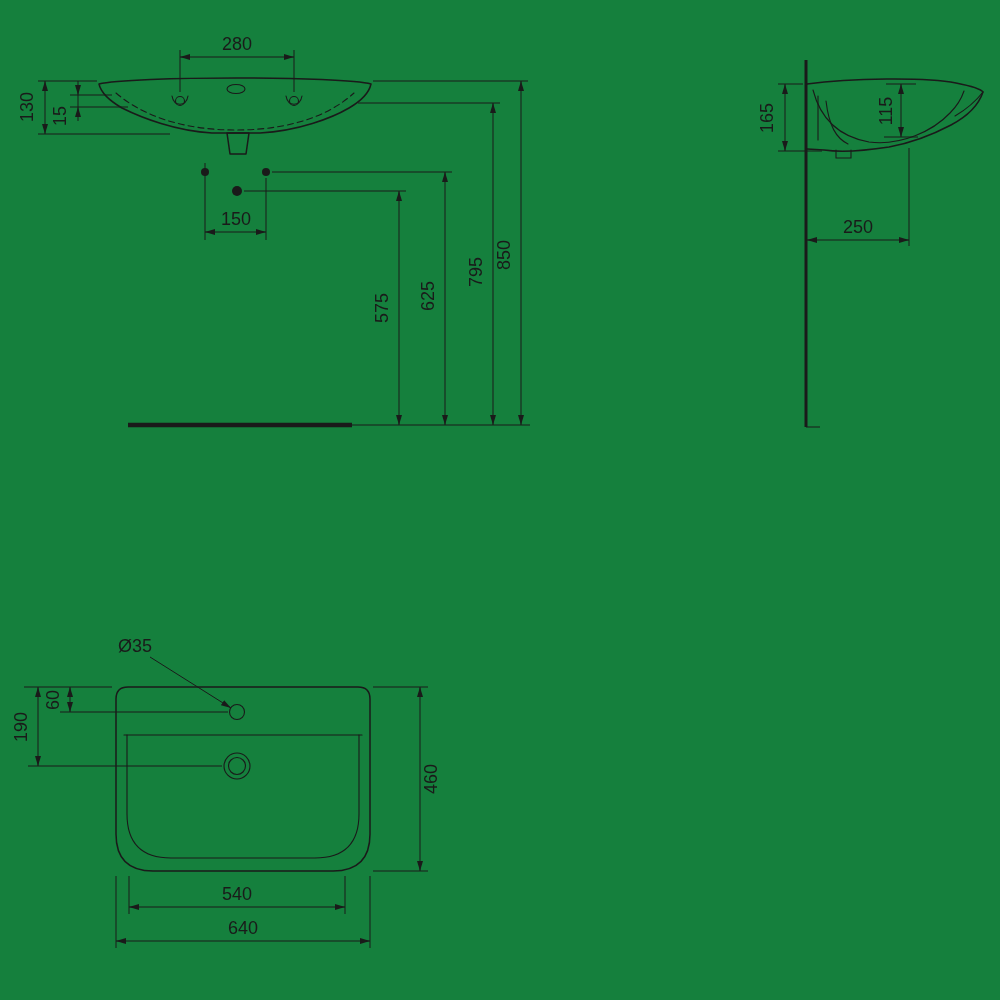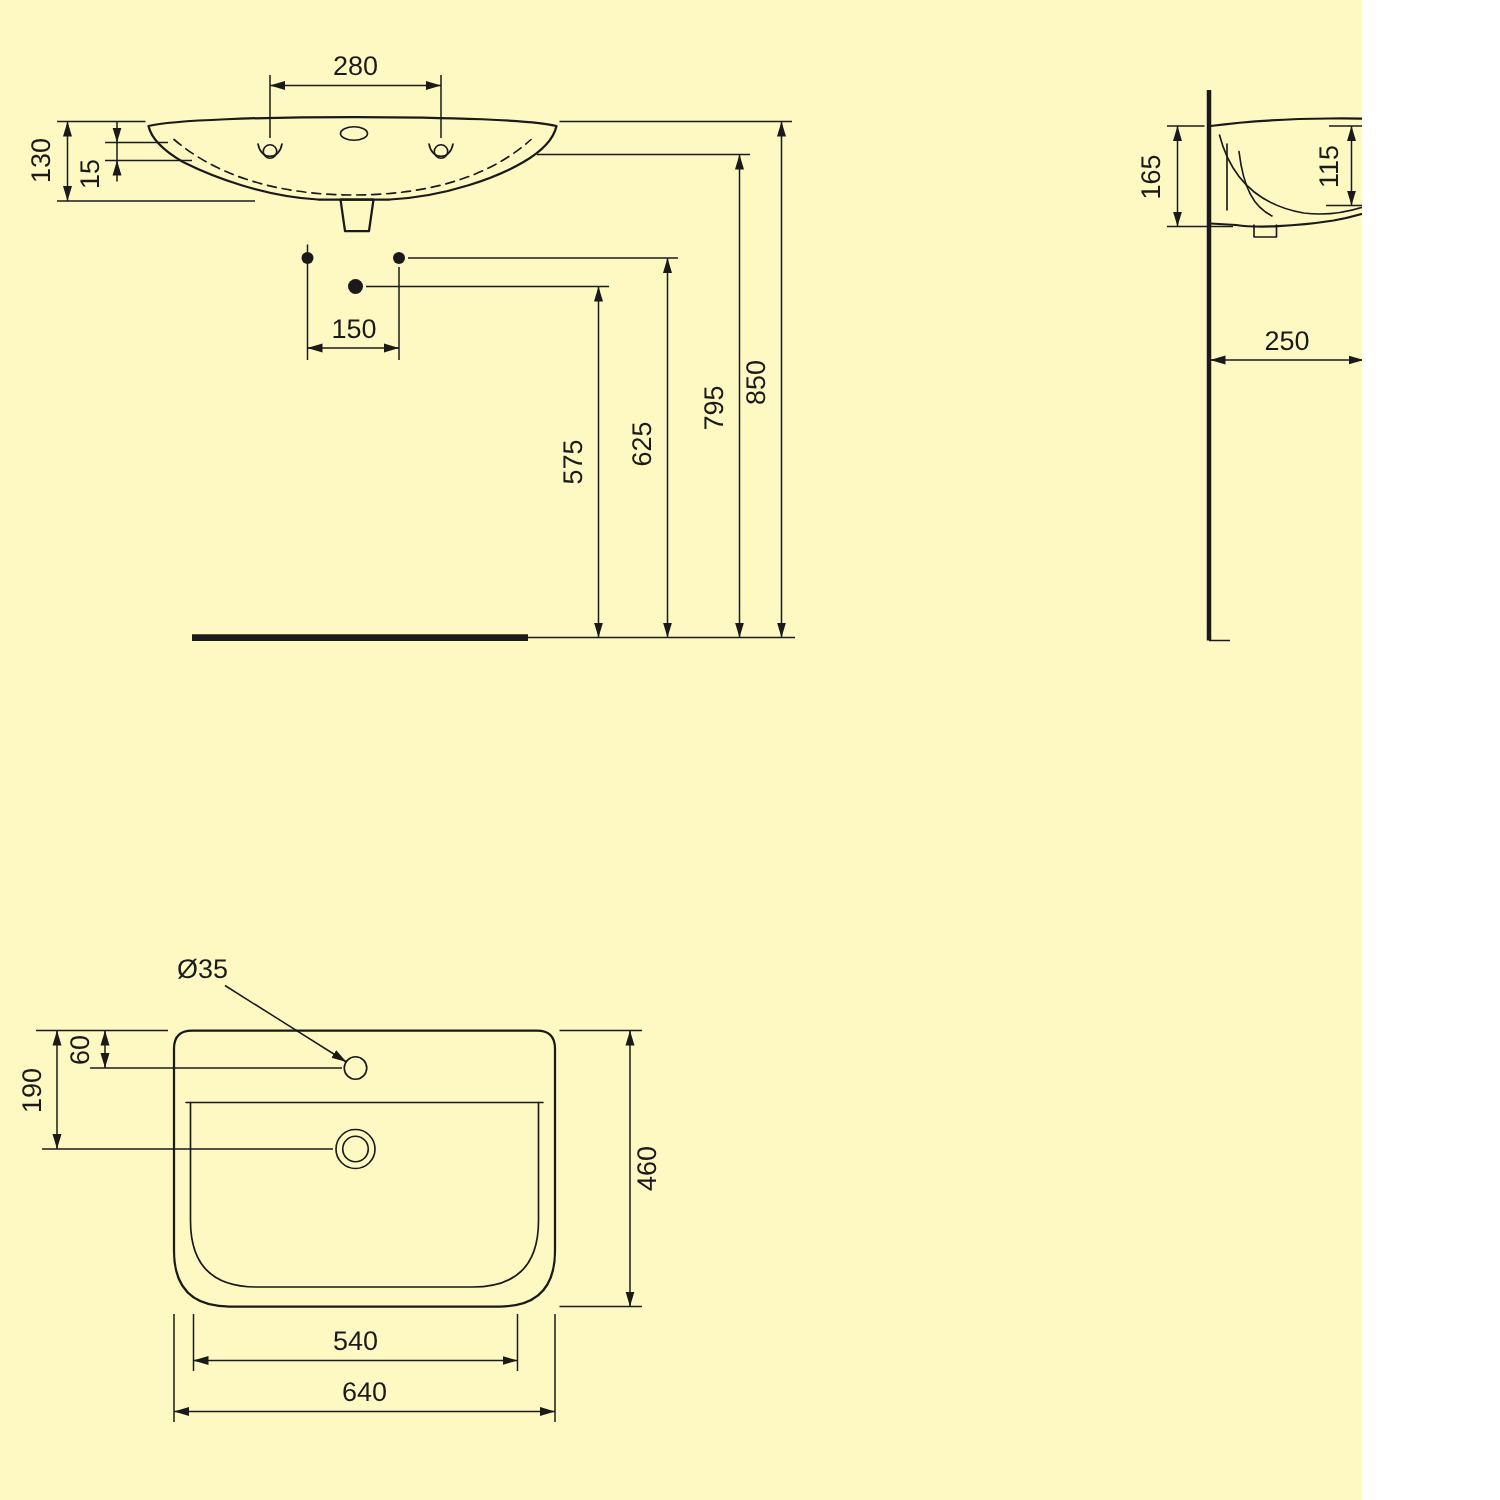--- a/index.html
+++ b/index.html
@@ -1,16 +1,16 @@
 <!DOCTYPE html>
 <html><head>
 <meta charset="utf-8">
 <style>
   html,body{margin:0;padding:0;background:#ffffff;}
-  .stage{position:relative;width:908px;height:1000px;background:#fef9c3;overflow:hidden;
+  .stage{position:relative;width:1000px;height:1000px;background:#15803d;overflow:hidden;
          font-family:"Liberation Sans", sans-serif;text-decoration:underline;}
   svg{display:block;}
   text{font-family:"Liberation Sans", sans-serif;font-size:18px;fill:#1a1a1a;}
   .geo{stroke:#1a1a1a;stroke-width:1.5;fill:none;stroke-linecap:round;stroke-linejoin:round;}
   .geo-thin{stroke:#1a1a1a;stroke-width:1.1;fill:none;stroke-linecap:round;stroke-linejoin:round;}
   .dashed{stroke-dasharray:6 4;}
   .dim{stroke:#1a1a1a;stroke-width:1;fill:none;}
   .thick{stroke:#1a1a1a;stroke-width:4.5;fill:none;}
   .wall{stroke:#1a1a1a;stroke-width:3;fill:none;}
   .dot{fill:#1a1a1a;stroke:none;}

